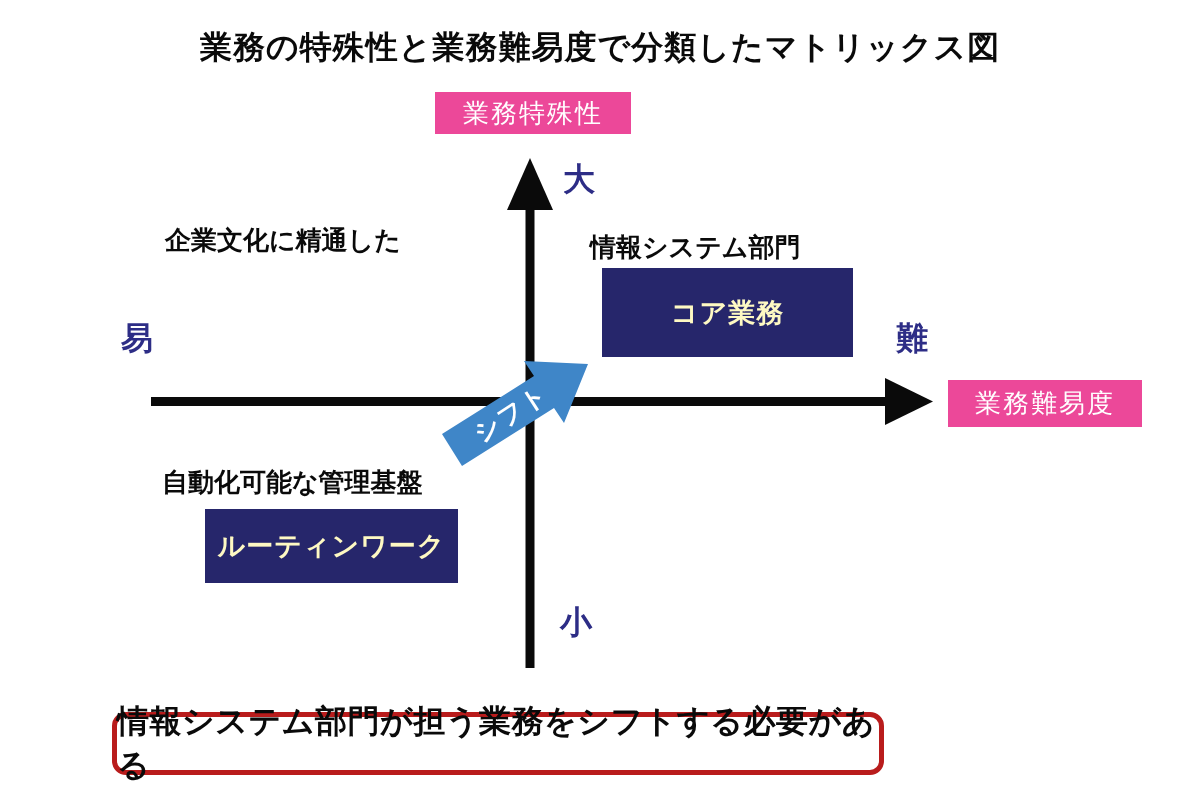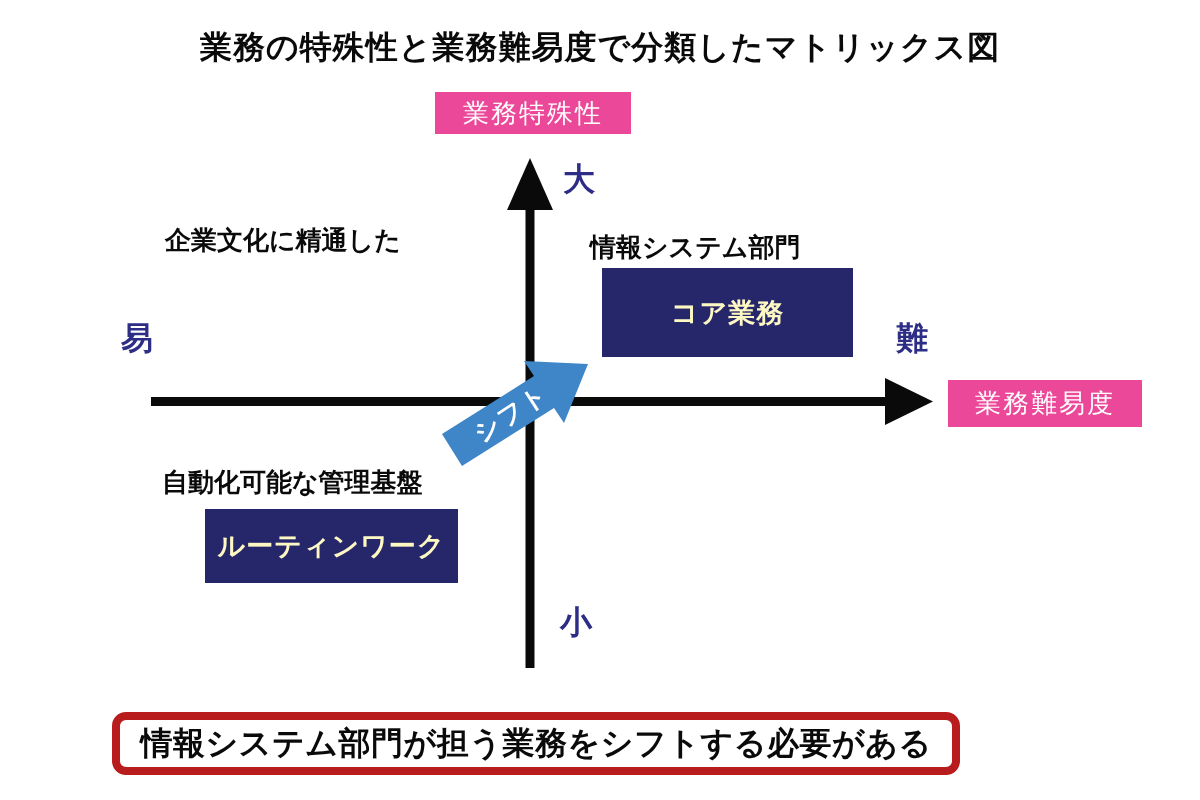--- a/index.html
+++ b/index.html
@@ -69,23 +69,23 @@
     font-size: 27px;
     display: flex;
     align-items: center;
     justify-content: center;
     letter-spacing: 1px;
   }
   .box-core    { left: 602px; top: 268px; width: 251px; height: 89px; }
   .box-routine { left: 205px; top: 509px; width: 253px; height: 74px; }
 
   .conclusion {
-    left: 112px; top: 712px; width: 848px; height: 63px;
+    left: 112px; top: 712px; width: 772px; height: 63px;
     background: #ffffff;
-    border: 8px solid #b91c1c;
+    border: 5px solid #b91c1c;
     border-radius: 14px;
     box-sizing: border-box;
     display: flex;
     align-items: center;
     justify-content: center;
     font-size: 32px;
     font-weight: bold;
     color: #0a0a0a;
     letter-spacing: 0.5px;
   }

